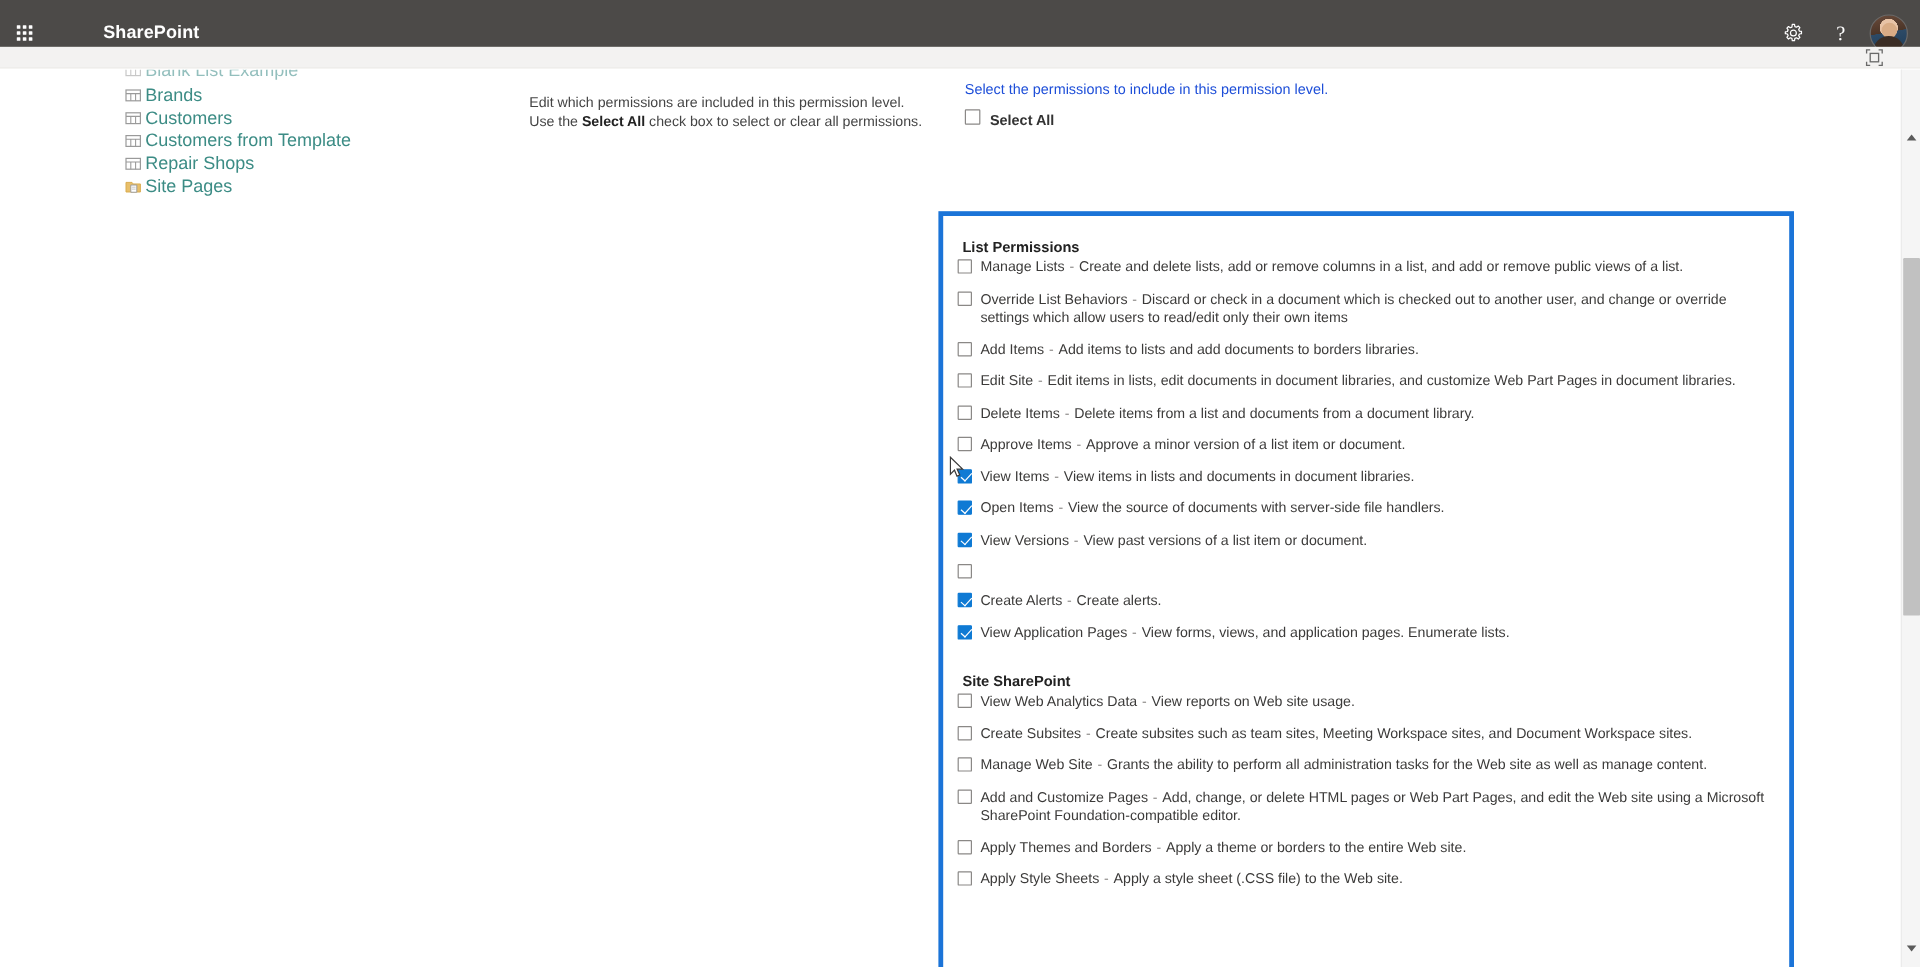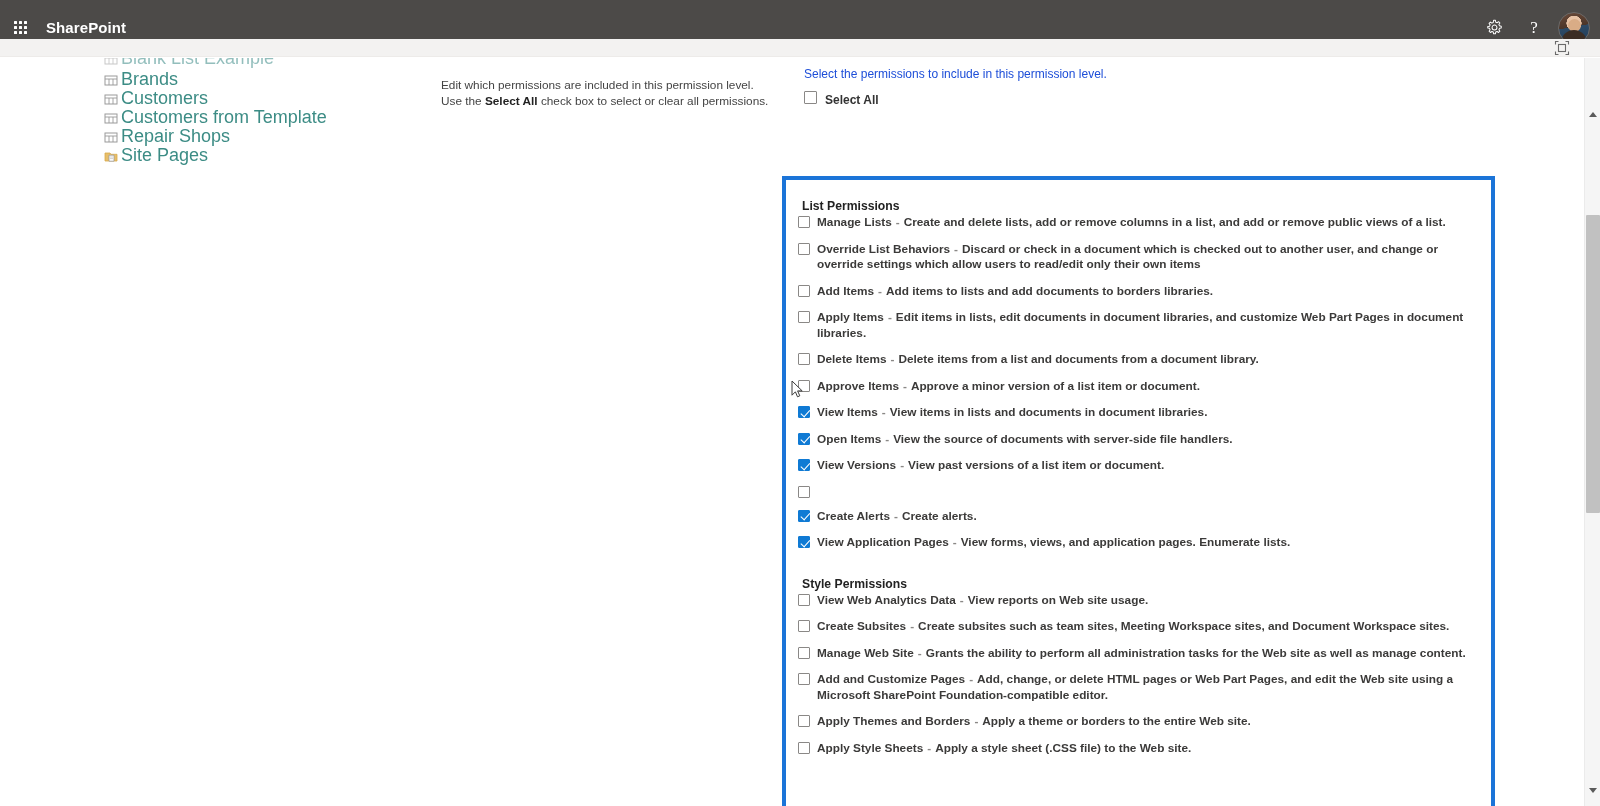--- a/index.html
+++ b/index.html
@@ -11,20 +11,21 @@
     font-family: "Liberation Sans", sans-serif;
   }
 
   
   .suitebar {
     position: absolute; left: 0; top: 0;
     width: 1600px; height: 55px;
     background: #4c4a48;
     display: flex; align-items: center;
     color: #ffffff;
+    gap: 40px;
   }
   .waffle {
     width: 40px; height: 39px;
     display: flex; align-items: center; justify-content: center;
     cursor: pointer;
   }
   .waffle-grid {
     display: grid;
     grid-template-columns: repeat(3, 3px);
     grid-template-rows: repeat(3, 3px);
@@ -93,21 +94,21 @@
     position: relative; opacity: 0.55;
   }
   .nav-clipped .nav-item { margin-top: -9px; }
   .nav-item {
     display: flex; align-items: center;
     height: 19px; margin-bottom: 0px;
     cursor: pointer;
   }
   .nav-ico { width: 14px; height: 13px; margin-right: 3px; flex: 0 0 auto; }
   .nav-label {
-    font-size: 18px; color: #2b7a78; color: #3b8a87;
+    font-size: 15px; color: #2b7a78; color: #3b8a87;
     white-space: nowrap;
   }
   .nav-label.teal { color: #3c8c85; }
 
   
   .desc {
     position: absolute; left: 441px; top: 19px; width: 336px;
     font-size: 11.8px; color: #444444; line-height: 16px;
   }
   .desc b { font-weight: bold; color: #222222; }
@@ -129,21 +130,20 @@
 
   .sect-title {
     font-size: 12.2px; font-weight: bold; color: #222222;
     margin: 0 0 2px 4px;
   }
   .sect-title.second { margin-top: 26px; }
 
   .perm-row {
     display: flex; align-items: flex-start;
     margin-bottom: 11px;
-    font-weight: bold;
   }
   .perm-text {
     font-size: 11.8px; color: #3b3a39; line-height: 15.5px;
     margin-left: 7px; padding-top: 0px;
   }
   .perm-name { color: #3b3a39; }
   .perm-dash { color: #8a8886; padding: 0 4px; }
   .perm-desc { color: #3b3a39; }
 
   
@@ -339,21 +339,21 @@
       <div class="perm-row">
         <span class="cb"></span>
         <span class="perm-text">
           <span class="perm-name">Add Items</span><span class="perm-dash">-</span><span class="perm-desc">Add items to lists and add documents to borders libraries.</span>
         </span>
       </div>
 
       <div class="perm-row">
         <span class="cb"></span>
         <span class="perm-text">
-          <span class="perm-name">Apply Items</span><span class="perm-dash">-</span><span class="perm-desc">Edit items in lists, edit documents in document libraries, and customize Web Part Pages in document libraries.</span>
+          <span class="perm-name">Edit Site</span><span class="perm-dash">-</span><span class="perm-desc">Edit items in lists, edit documents in document libraries, and customize Web Part Pages in document libraries.</span>
         </span>
       </div>
 
       <div class="perm-row">
         <span class="cb"></span>
         <span class="perm-text">
           <span class="perm-name">Delete Items</span><span class="perm-dash">-</span><span class="perm-desc">Delete items from a list and documents from a document library.</span>
         </span>
       </div>
 
@@ -396,21 +396,21 @@
         </span>
       </div>
 
       <div class="perm-row">
         <span class="cb checked"></span>
         <span class="perm-text">
           <span class="perm-name">View Application Pages</span><span class="perm-dash">-</span><span class="perm-desc">View forms, views, and application pages. Enumerate lists.</span>
         </span>
       </div>
 
-      <div class="sect-title second">Style Permissions</div>
+      <div class="sect-title second">Site SharePoint</div>
 
 
       <div class="perm-row">
         <span class="cb"></span>
         <span class="perm-text">
           <span class="perm-name">View Web Analytics Data</span><span class="perm-dash">-</span><span class="perm-desc">View reports on Web site usage.</span>
         </span>
       </div>
 
       <div class="perm-row">

